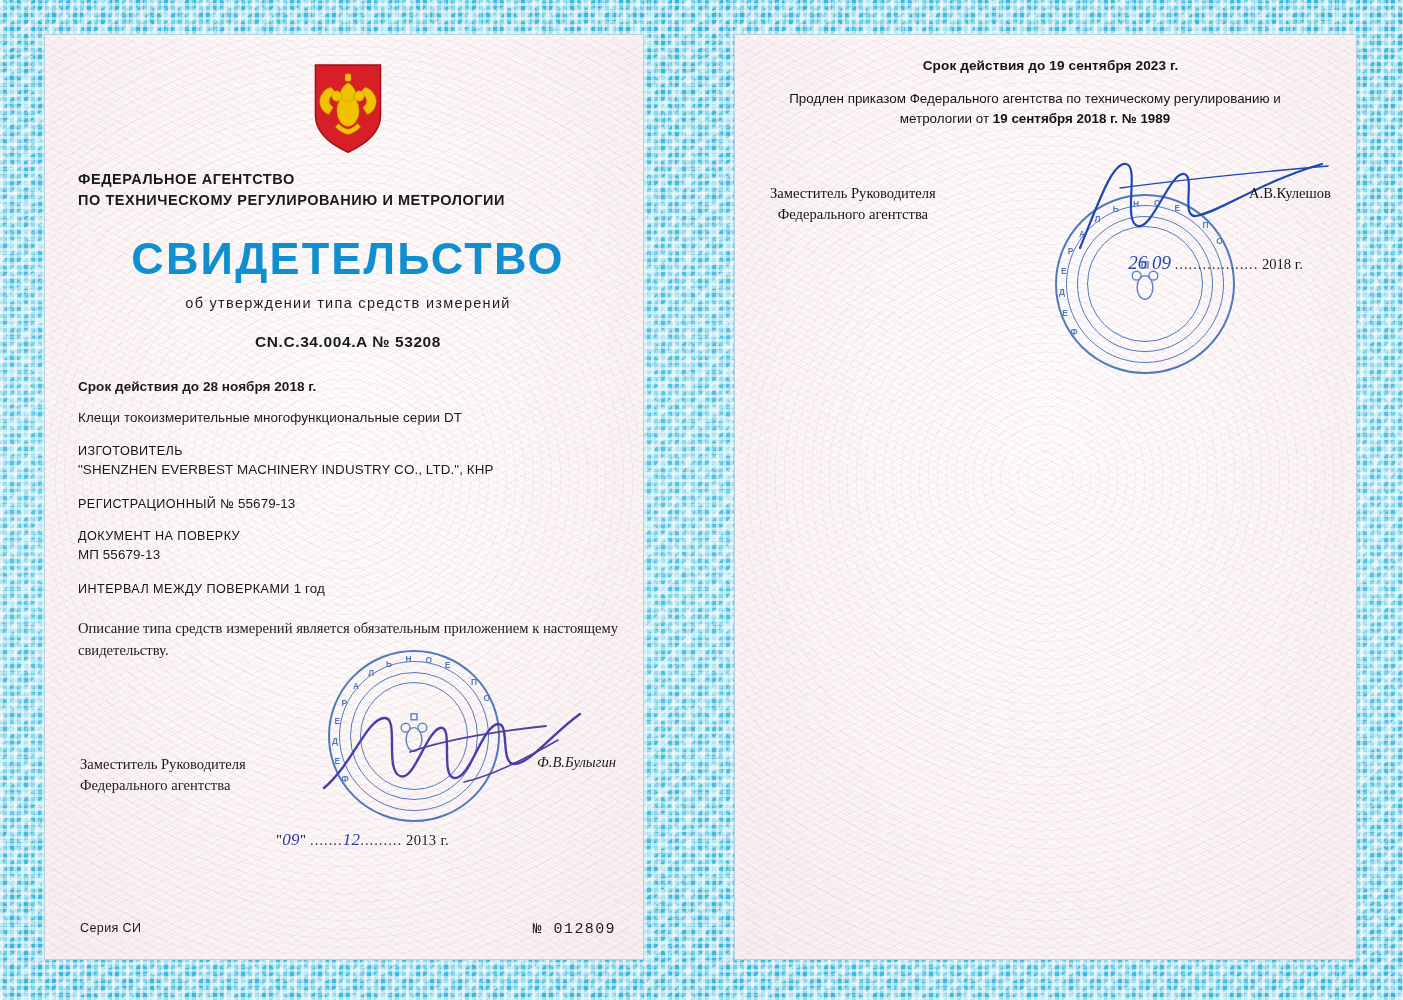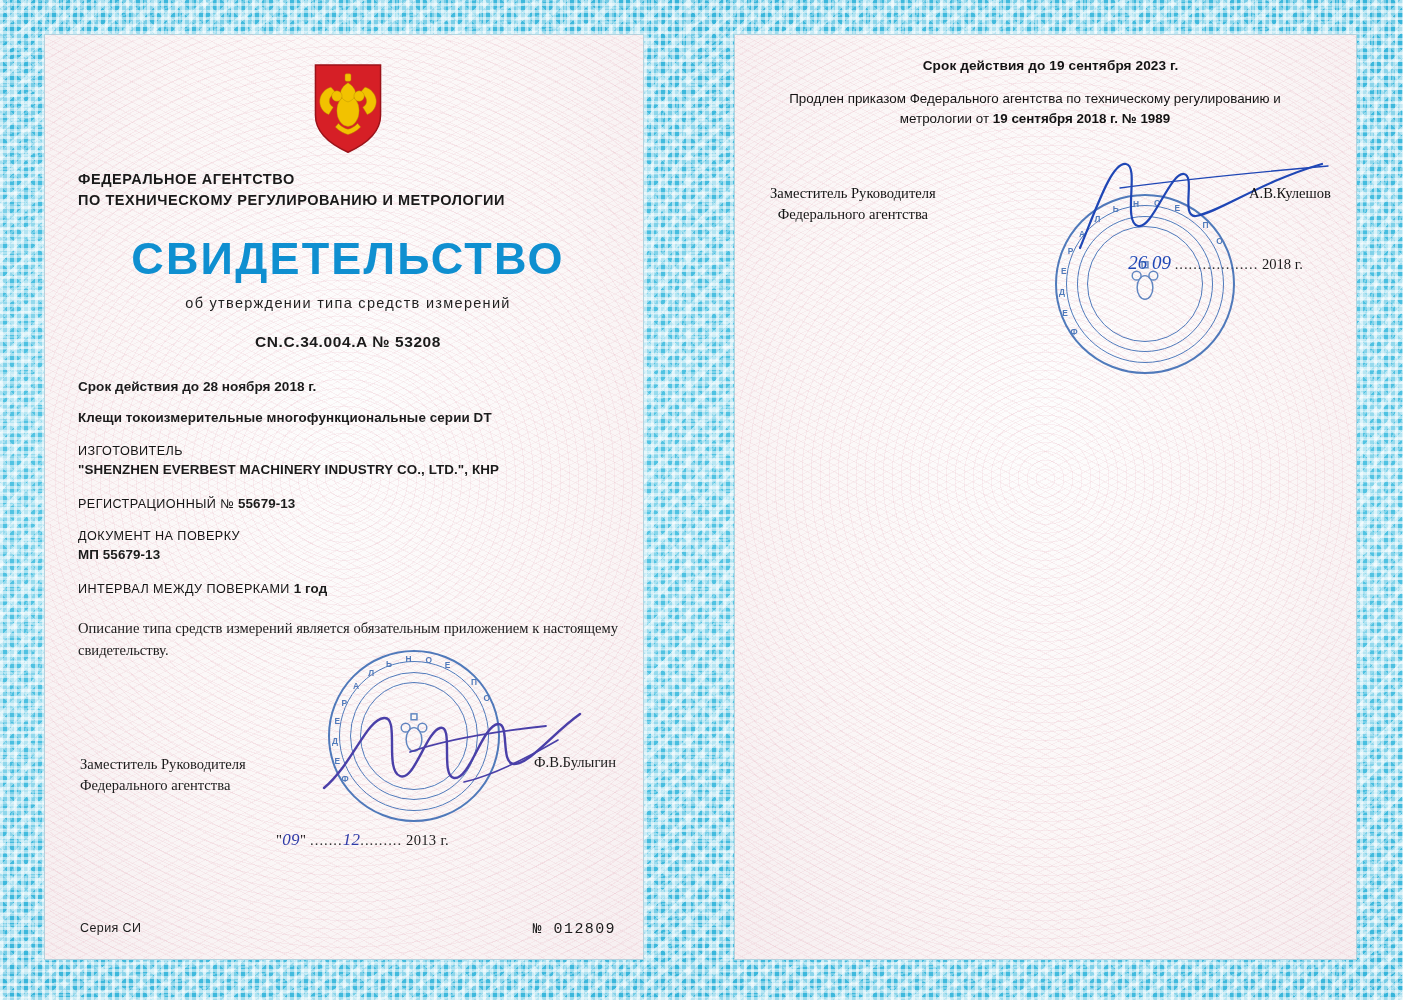--- a/index.html
+++ b/index.html
@@ -134,21 +134,21 @@
     letter-spacing: .6px;
   }
 
   .field { margin-top: 14px; font-size: 13.5px; line-height: 1.45; }
   .field .caption {
     font-size: 12.6px;
     letter-spacing: .45px;
     color: #141414;
   }
   .field .value {
-    font-weight: bold;
+    font-weight: normal;
     font-size: 13.4px;
     letter-spacing: .1px;
   }
   .row-inline { display: block; }
   .row-inline .caption { display: inline; }
   .row-inline .value { display: inline; }
 
   .validity {
     margin-top: 28px;
     font-weight: bold;
@@ -165,21 +165,21 @@
   .para b { font-family: "Liberation Sans", sans-serif; font-size: 13.4px; }
 
   .sign-block {
     position: absolute;
     left: 2px; right: 2px; bottom: 96px;
     font-family: "Liberation Serif", serif;
     font-size: 14.6px;
   }
   .sign-row { display: flex; justify-content: space-between; align-items: flex-start; }
   .sign-left { line-height: 1.45; }
-  .sign-right { white-space: nowrap; }
+  .sign-right { white-space: nowrap; font-style: italic; }
   .date-row {
     margin-top: 34px;
     margin-left: 196px;
     font-family: "Liberation Serif", serif;
     font-size: 14.6px;
     letter-spacing: .3px;
     color: #1a1a1a;
   }
   .dots { letter-spacing: 1px; color: #333; }
 

